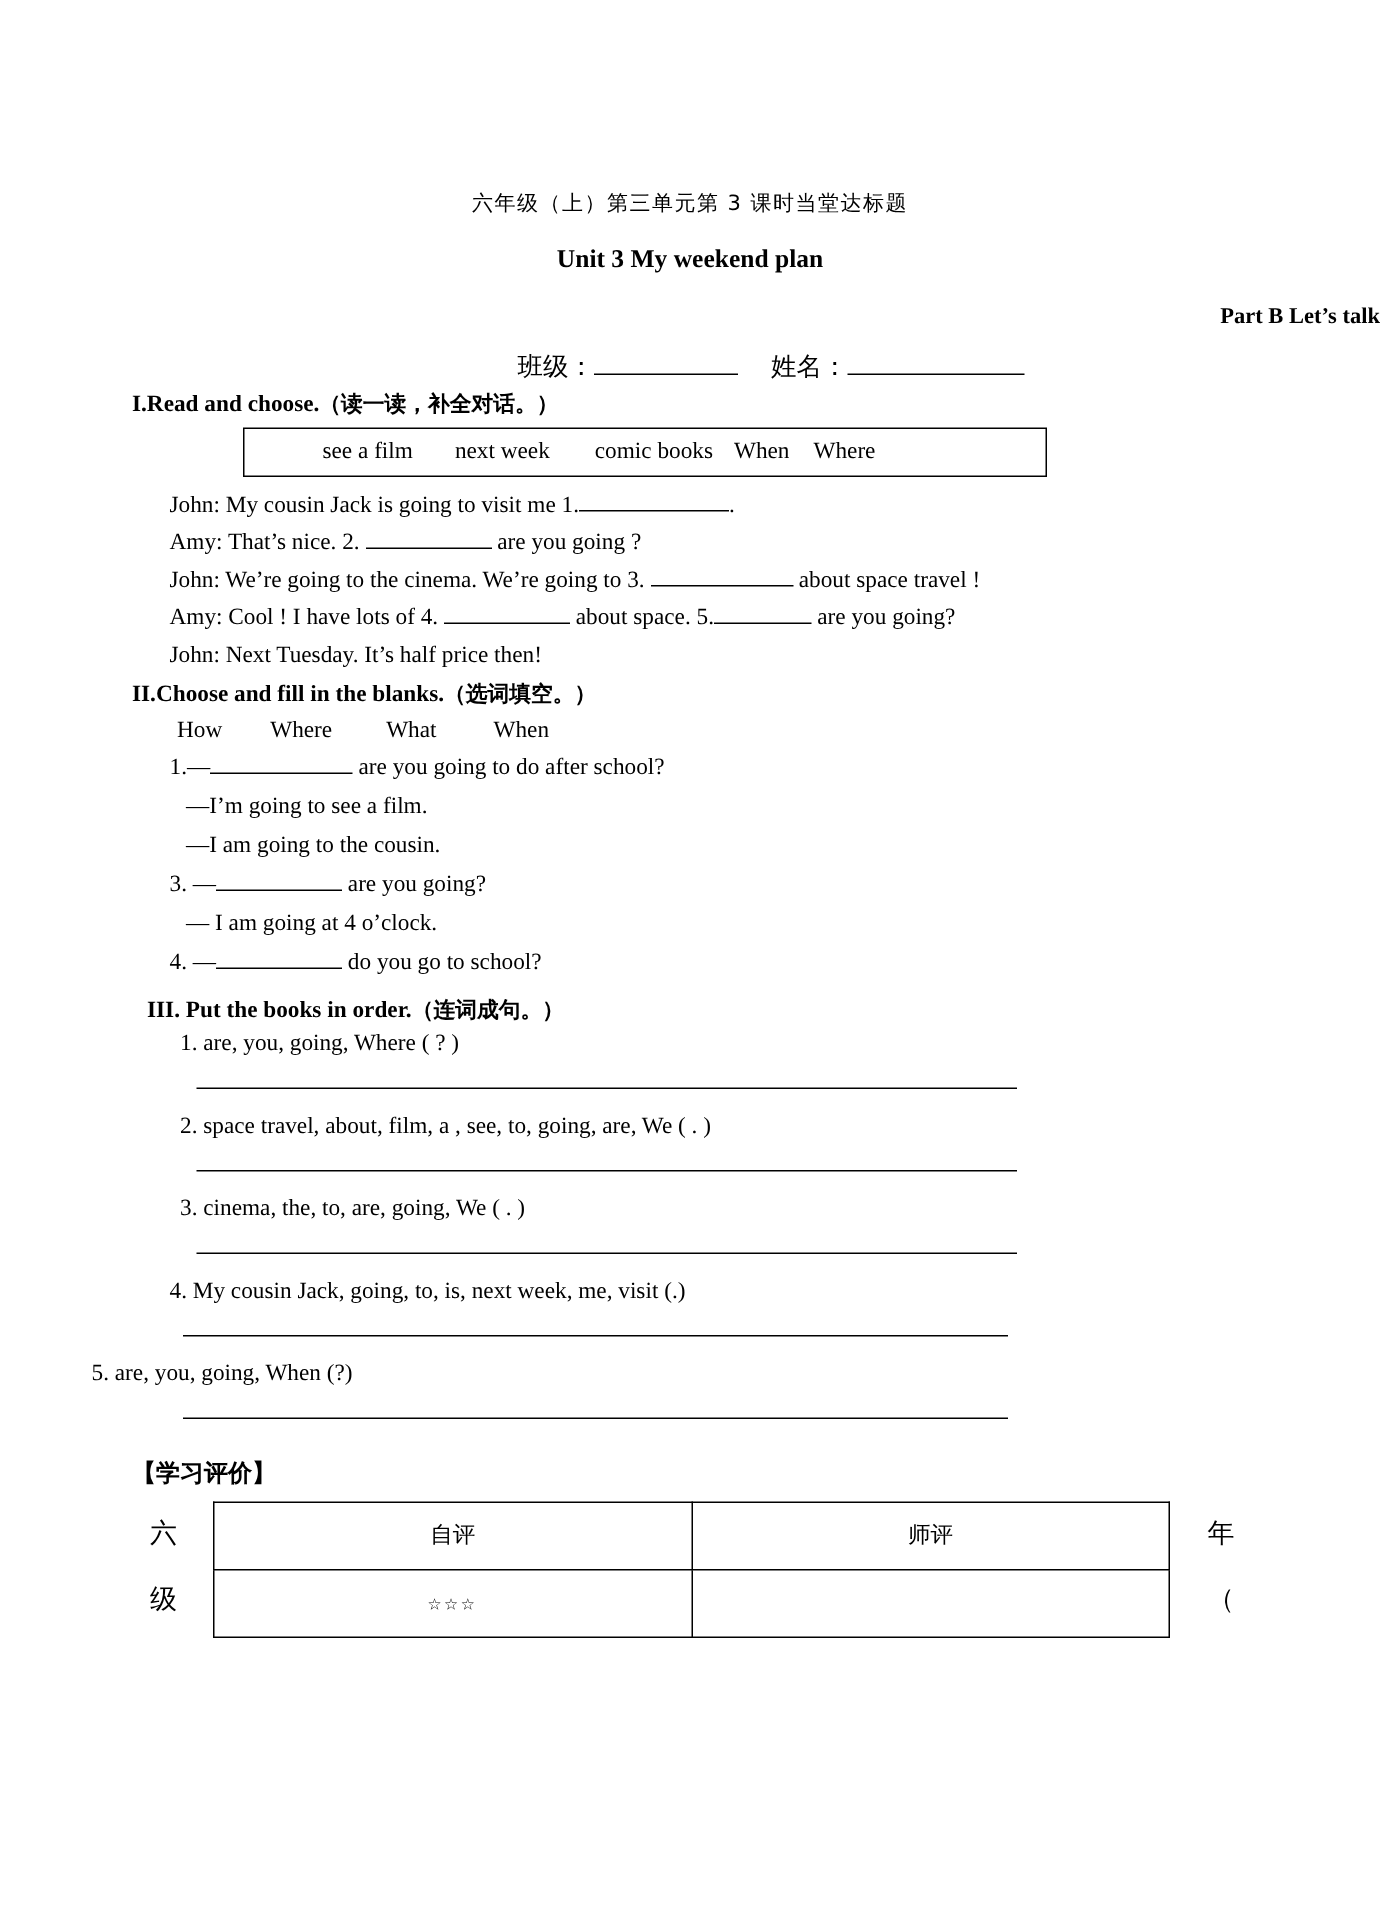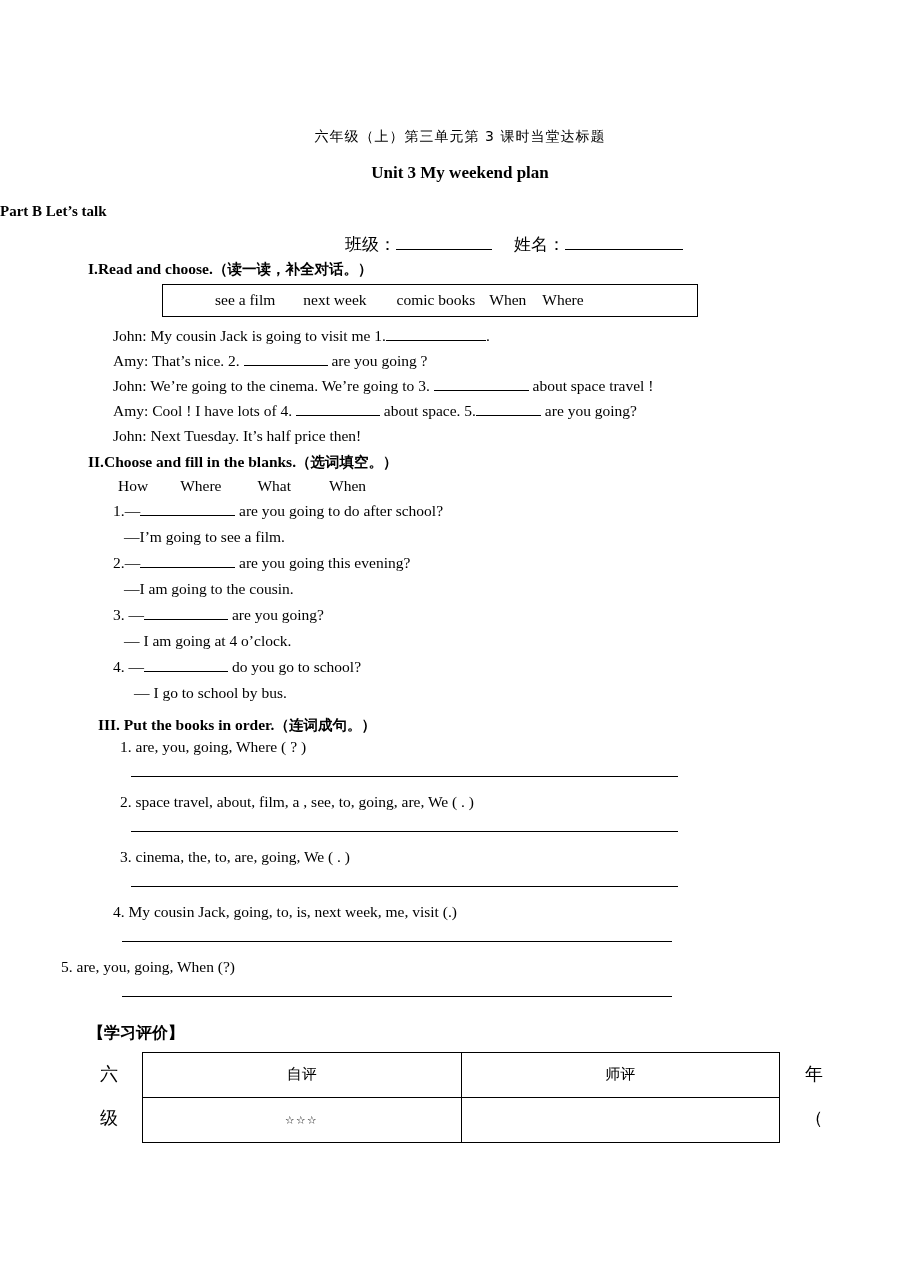--- a/index.html
+++ b/index.html
@@ -36,21 +36,21 @@
   }
   .title-en {
     text-align: center;
     font-size: 17px;
     font-weight: bold;
     margin: 0;
     padding-top: 18px;
     line-height: 1.2;
   }
   .title-part {
-    text-align: left;
+    text-align: right;
     font-size: 15px;
     font-weight: bold;
     margin: 0;
     padding-top: 19px;
     line-height: 1.2;
   }
 
   
   .namerow {
     margin: 14px 0 0 0;
@@ -261,34 +261,30 @@
 
   <div class="wordlist">
     <span>How</span><span class="g1"></span><span>Where</span><span class="g2"></span><span>What</span><span class="g3"></span><span>When</span>
   </div>
 
   <div class="qline">
     <span>1.—</span><span class="u-10"></span> <span>are you going to do after school?</span>
   </div>
   <div class="aline">—I’m going to see a film.</div>
 
-  <div class="qline">
-    <span>2.—</span><span class="u-10"></span> <span>are you going this evening?</span>
-  </div>
   <div class="aline">—I am going to the cousin.</div>
 
   <div class="qline">
     <span>3. —</span><span class="u-9"></span> <span>are you going?</span>
   </div>
   <div class="aline">— I am going at 4 o’clock.</div>
 
   <div class="qline">
     <span>4. —</span><span class="u-9"></span> <span>do you go to school?</span>
   </div>
-  <div class="aline deep">— I go to school by bus.</div>
 
   <div class="sec-head iii">
     <span>III. Put the books in order.</span><span class="cn">（连词成句。）</span>
   </div>
 
   <div class="oline">1. are, you, going, Where ( ? )</div>
   <div class="ansline w1"></div>
 
   <div class="oline" style="margin-top:13px;">2. space travel, about, film, a , see, to, going, are, We ( . )</div>
   <div class="ansline w2"></div>

